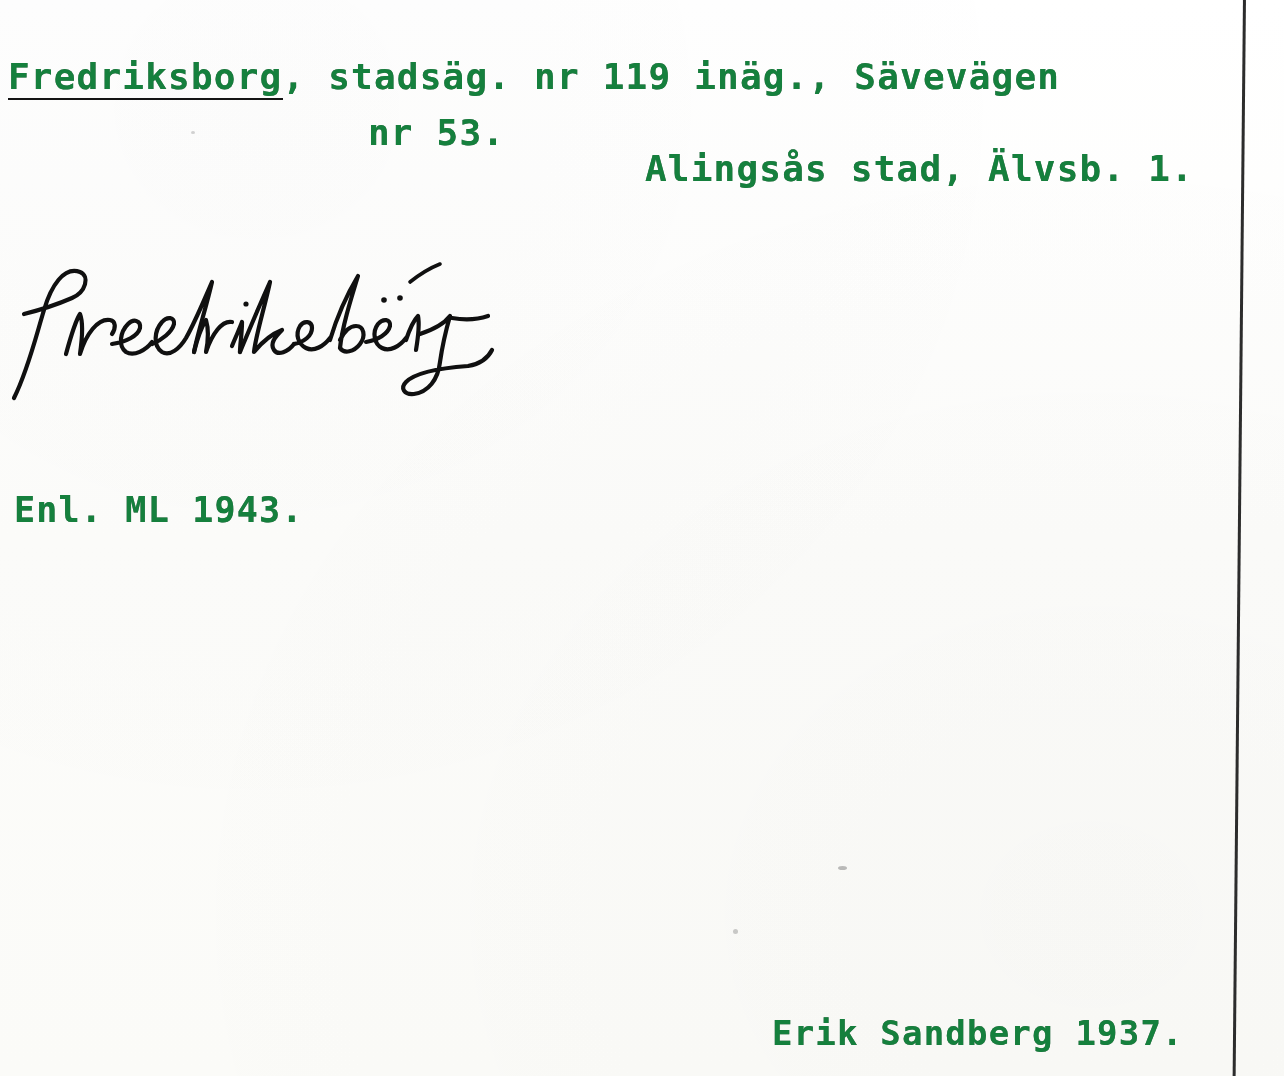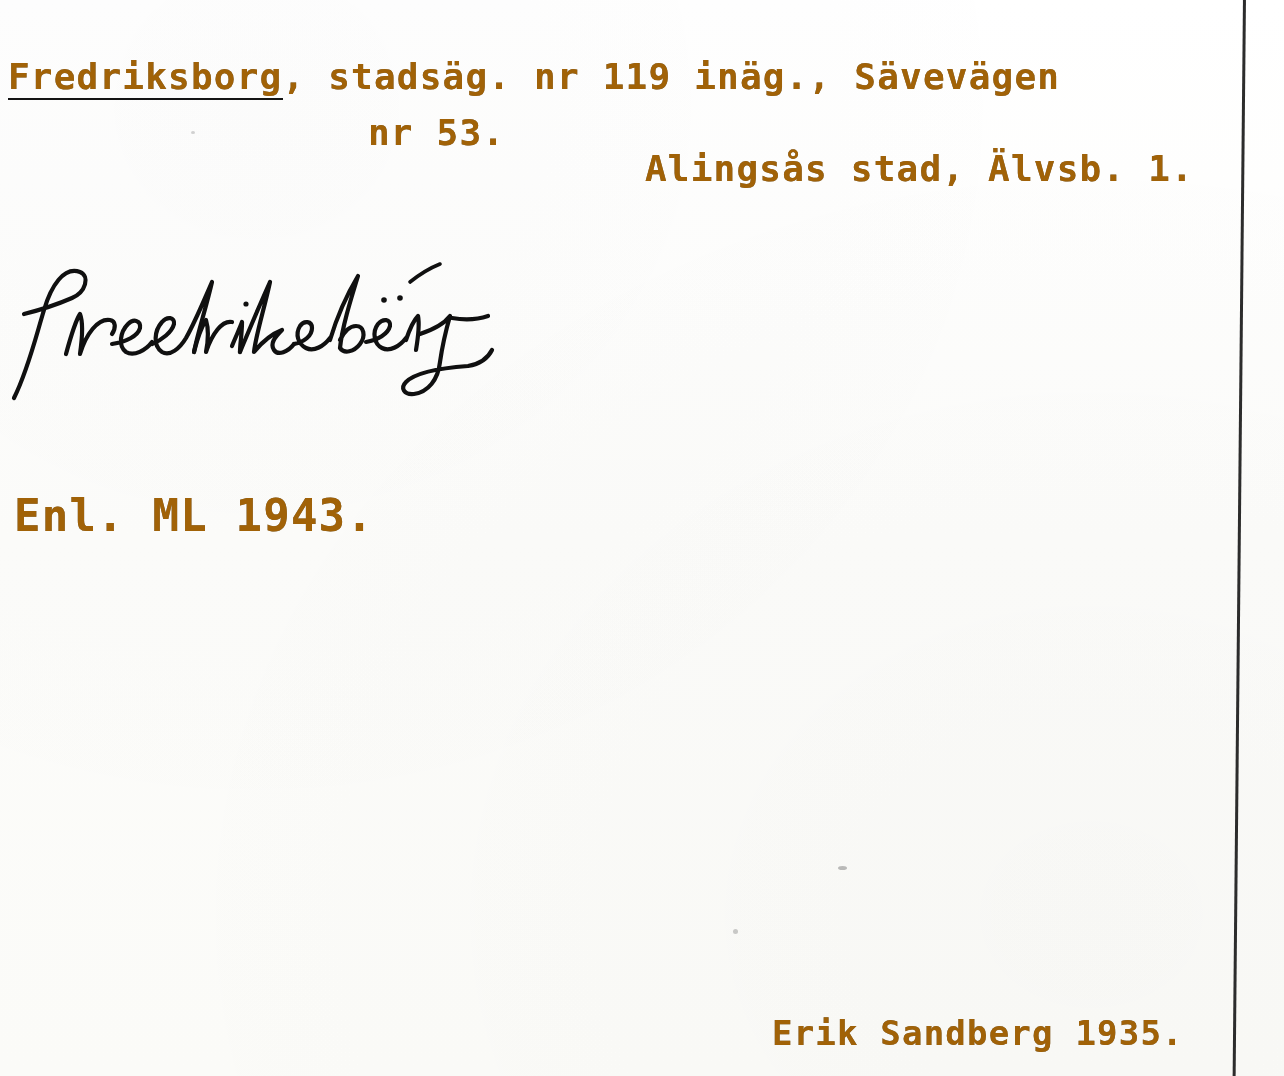--- a/index.html
+++ b/index.html
@@ -22,21 +22,21 @@
     position: absolute;
     inset: 0;
     background:
       radial-gradient(ellipse at 20% 10%, rgba(0,0,0,0.012), rgba(0,0,0,0) 60%),
       radial-gradient(ellipse at 85% 85%, rgba(0,0,0,0.015), rgba(0,0,0,0) 65%),
       linear-gradient(180deg, #ffffff 0%, #fcfcfa 50%, #fbfbf8 100%);
     pointer-events: none;
   }
   .tx {
     position: absolute;
-    color: #a16207;
+    color: #15803d;
     font-family: "DejaVu Sans Mono", monospace;
     white-space: pre;
     letter-spacing: 1.2px;
     font-weight: 600;
     text-shadow: 0 0 0.6px rgba(0,0,0,0.55);
   }
   #line-title {
     left: 8px;
     top: 56px;
     font-size: 36px;
@@ -51,21 +51,21 @@
     font-size: 36px;
   }
   #line-parish {
     left: 645px;
     top: 148px;
     font-size: 36px;
   }
   #line-source {
     left: 14px;
     top: 490px;
-    font-size: 44px;
+    font-size: 35px;
   }
   #line-signature-typed {
     left: 772px;
     top: 1013px;
     font-size: 34px;
   }
   
   #edge-line {
     position: absolute;
     top: -4px;
@@ -141,21 +141,21 @@
         <path d="M400 82 C404 70 408 62 412 58 C414 68 412 80 410 92"></path>
 
         <path d="M414 76 C426 72 438 66 444 58 C440 72 436 90 434 104 C432 122 422 134 408 136 C398 137 394 130 400 124 C410 114 434 110 462 108 C474 106 482 100 486 92"></path>
         <path d="M446 60 C458 62 470 62 482 58"></path>
       </g>
     </svg>
   </div>
 
   <div class="tx" id="line-source">Enl. ML 1943.</div>
 
-  <div class="tx" id="line-signature-typed">Erik Sandberg 1935.</div>
+  <div class="tx" id="line-signature-typed">Erik Sandberg 1937.</div>
 
   <div id="edge-line"></div>
 
   <div class="speck" id="speck-1"></div>
   <div class="speck" id="speck-2"></div>
   <div class="speck" id="speck-3"></div>
 
 </div>
 
 </body></html>

